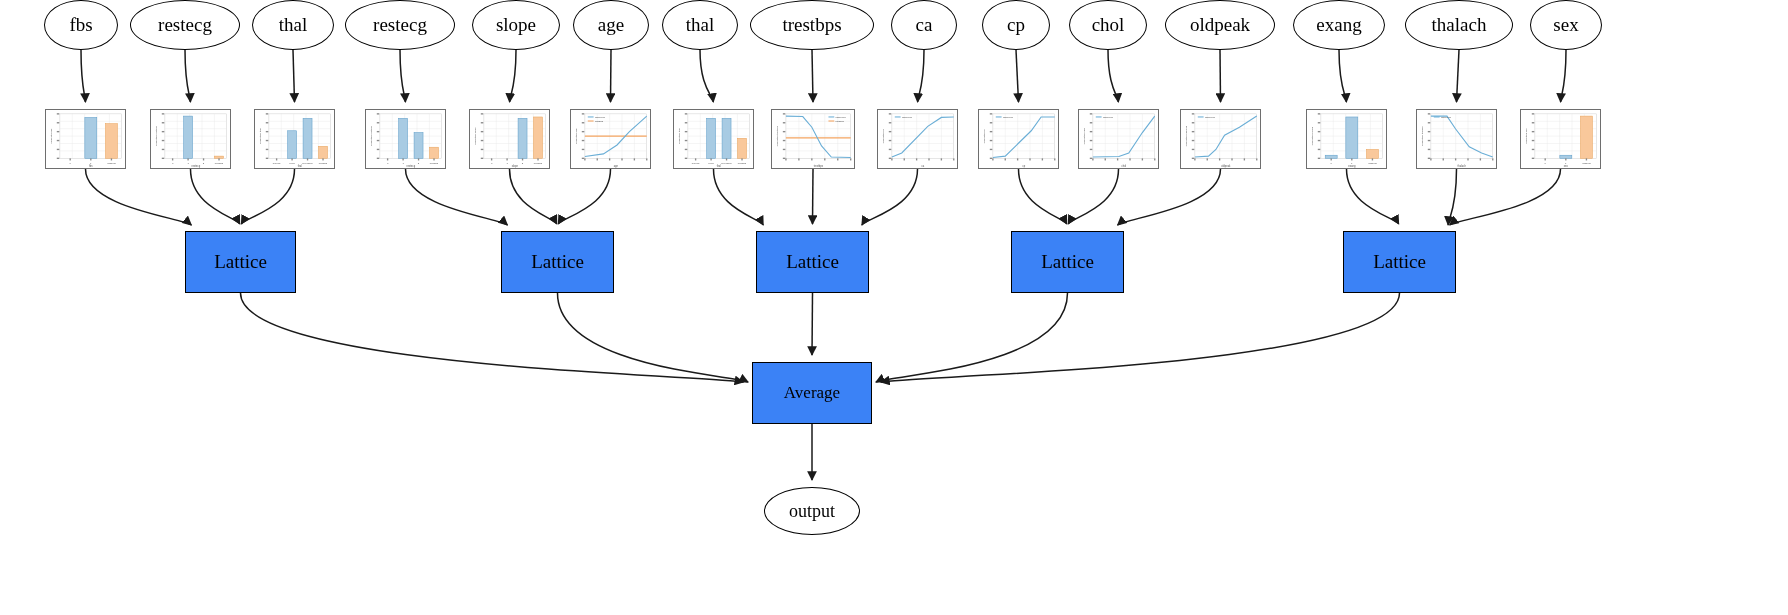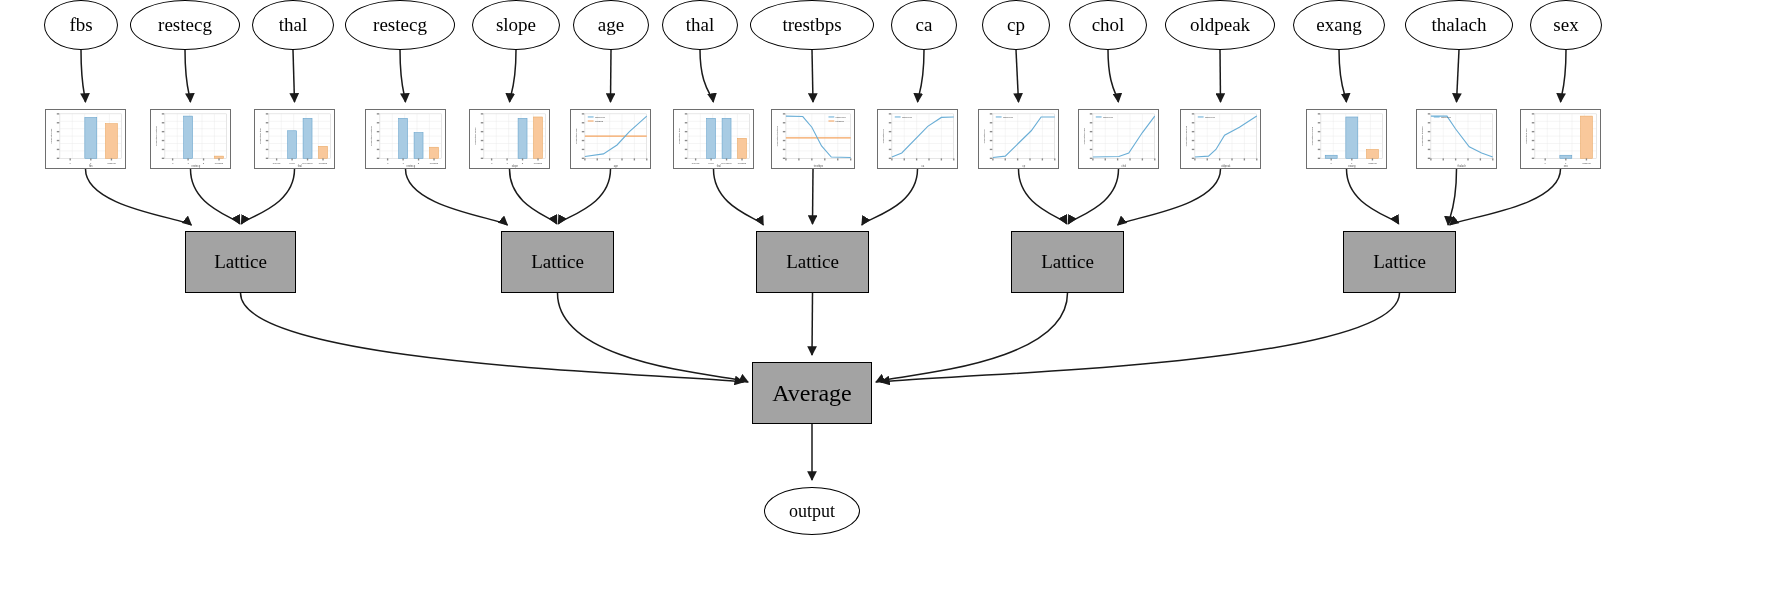--- a/index.html
+++ b/index.html
@@ -5,21 +5,21 @@
   html,body{margin:0;padding:0;background:#ffffff;}
   body{width:1788px;height:615px;font-family:"Liberation Serif",serif;overflow:hidden;position:relative;}
   #canvas{position:absolute;left:0;top:0;width:1788px;height:615px;margin-left:40px;}
   .node-label{
     position:absolute;font-family:"Liberation Serif",serif;
     color:#000;text-align:center;white-space:nowrap;
     display:flex;align-items:center;justify-content:center;
     pointer-events:none;
   }
   .ellipse-node{position:absolute;border:1.4px solid #000;border-radius:50%;background:#fff;box-sizing:border-box;}
-  .box-node{position:absolute;border:1.4px solid #000;background:#a3a3a3;box-sizing:border-box;}
+  .box-node{position:absolute;border:1.4px solid #000;background:#3b82f6;box-sizing:border-box;}
   .plot-card{position:absolute;border:1.5px solid #6e6e6e;background:#fff;box-sizing:border-box;overflow:hidden;}
   .plot-inner{position:absolute;left:0;top:0;width:100%;height:100%;}
   svg.edges{position:absolute;left:0;top:0;width:1788px;height:615px;overflow:visible;}
 </style>
 </head>
 <body>
 
 <div id="canvas">
   <svg class="edges" id="edge-layer" viewBox="0 0 1788 615">
     <defs>
@@ -598,19 +598,19 @@
       <div class="box-node" style="left: 716px; top: 231px; width: 113px; height: 62px;">
         <span class="node-label" style="left: 0px; top: 0px; width: 100%; height: 100%; font-size: 19px;">Lattice</span>
       </div>
       <div class="box-node" style="left: 971px; top: 231px; width: 113px; height: 62px;">
         <span class="node-label" style="left: 0px; top: 0px; width: 100%; height: 100%; font-size: 19px;">Lattice</span>
       </div>
       <div class="box-node" style="left: 1303px; top: 231px; width: 113px; height: 62px;">
         <span class="node-label" style="left: 0px; top: 0px; width: 100%; height: 100%; font-size: 19px;">Lattice</span>
       </div>
       <div class="box-node" style="left: 712px; top: 362px; width: 120px; height: 62px;">
-        <span class="node-label" style="left: 0px; top: 0px; width: 100%; height: 100%; font-size: 24px;">Average</span>
+        <span class="node-label" style="left: 0px; top: 0px; width: 100%; height: 100%; font-size: 17px;">Average</span>
       </div>
       <div class="ellipse-node" style="left: 724px; top: 487px; width: 96px; height: 48px;">
         <span class="node-label" style="left: 0px; top: 0px; width: 100%; height: 100%; font-size: 18px; text-align: center;">output</span>
       </div>
     </div>
 </div>
 
 </body></html>

